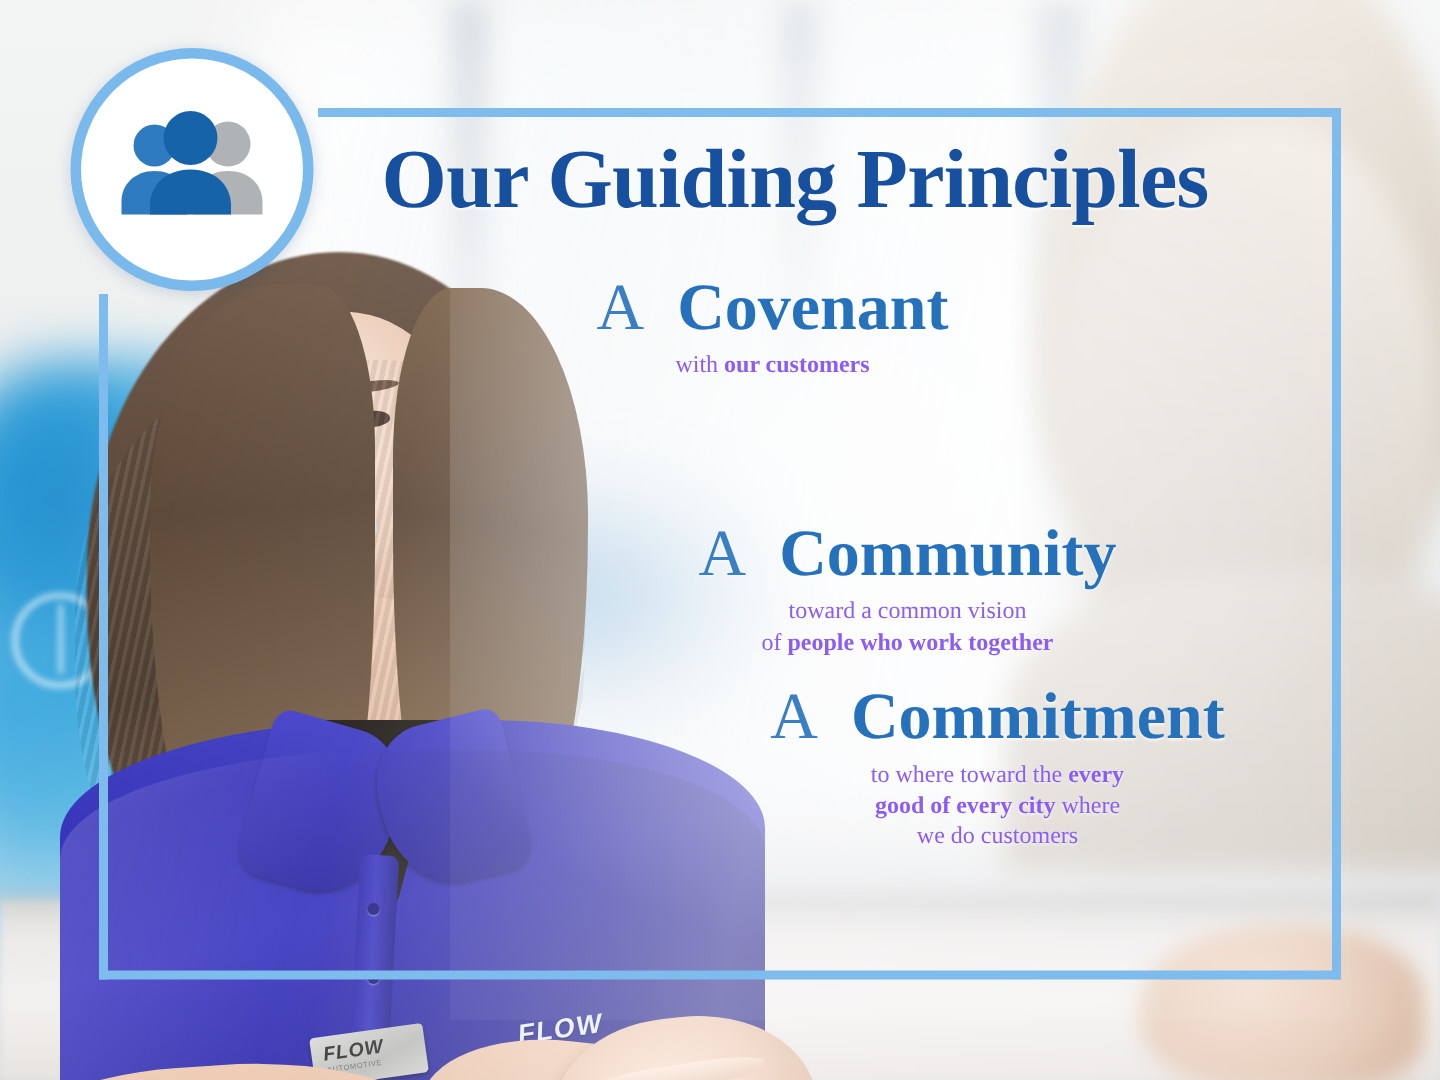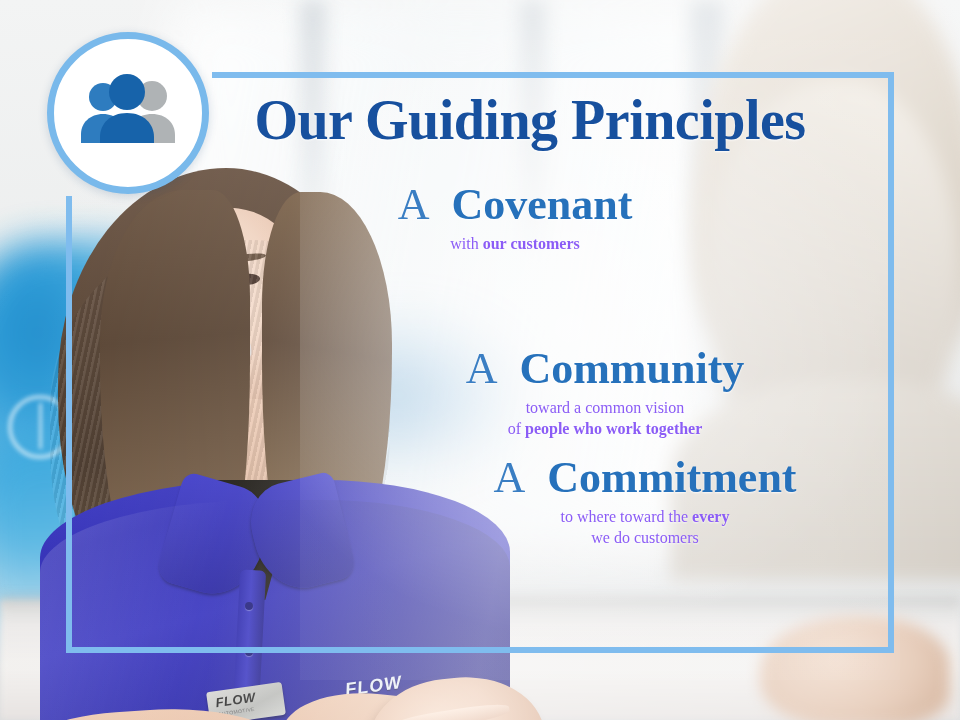--- a/index.html
+++ b/index.html
@@ -342,21 +342,21 @@
   .p-sub{
     font-size:16px;line-height:1.28;color:#8b5cf6;
     margin-top:6px;
     text-shadow:0 1px 2px rgba(255,255,255,.8);
   }
   .p-sub .b{font-weight:bold;}
   .p-sub .n{font-weight:400;}
 
   #principle-1{left:300px;top:182px;width:430px;}
   #principle-2{left:345px;top:298px;width:520px;margin-top:48px;}
-  #principle-3{left:395px;top:455px;width:500px;}
+  #principle-3{left:415px;top:455px;width:500px;}
 </style>
 </head>
 <body>
 
 <div id="stage">
 
   <div class="photo">
     <div class="bg-base"></div>
     <div class="bg-window"></div>
     <div class="bg-mullion m1"></div>
@@ -476,19 +476,22 @@
     <div class="principle" id="principle-3">
       <div class="p-head">
         <span class="art">A&nbsp;</span>
         <span class="word">Commitment</span>
       </div>
       <div class="p-sub">
         <div>
           <span class="n">to where toward the </span><span class="b">every</span>
         </div>
         <div>
+          <span class="b">good of every city</span><span class="n"> where</span>
+        </div>
+        <div>
           <span class="n">we do customers</span>
         </div>
       </div>
     </div>
   </div>
 
 </div>
 
 </body></html>

